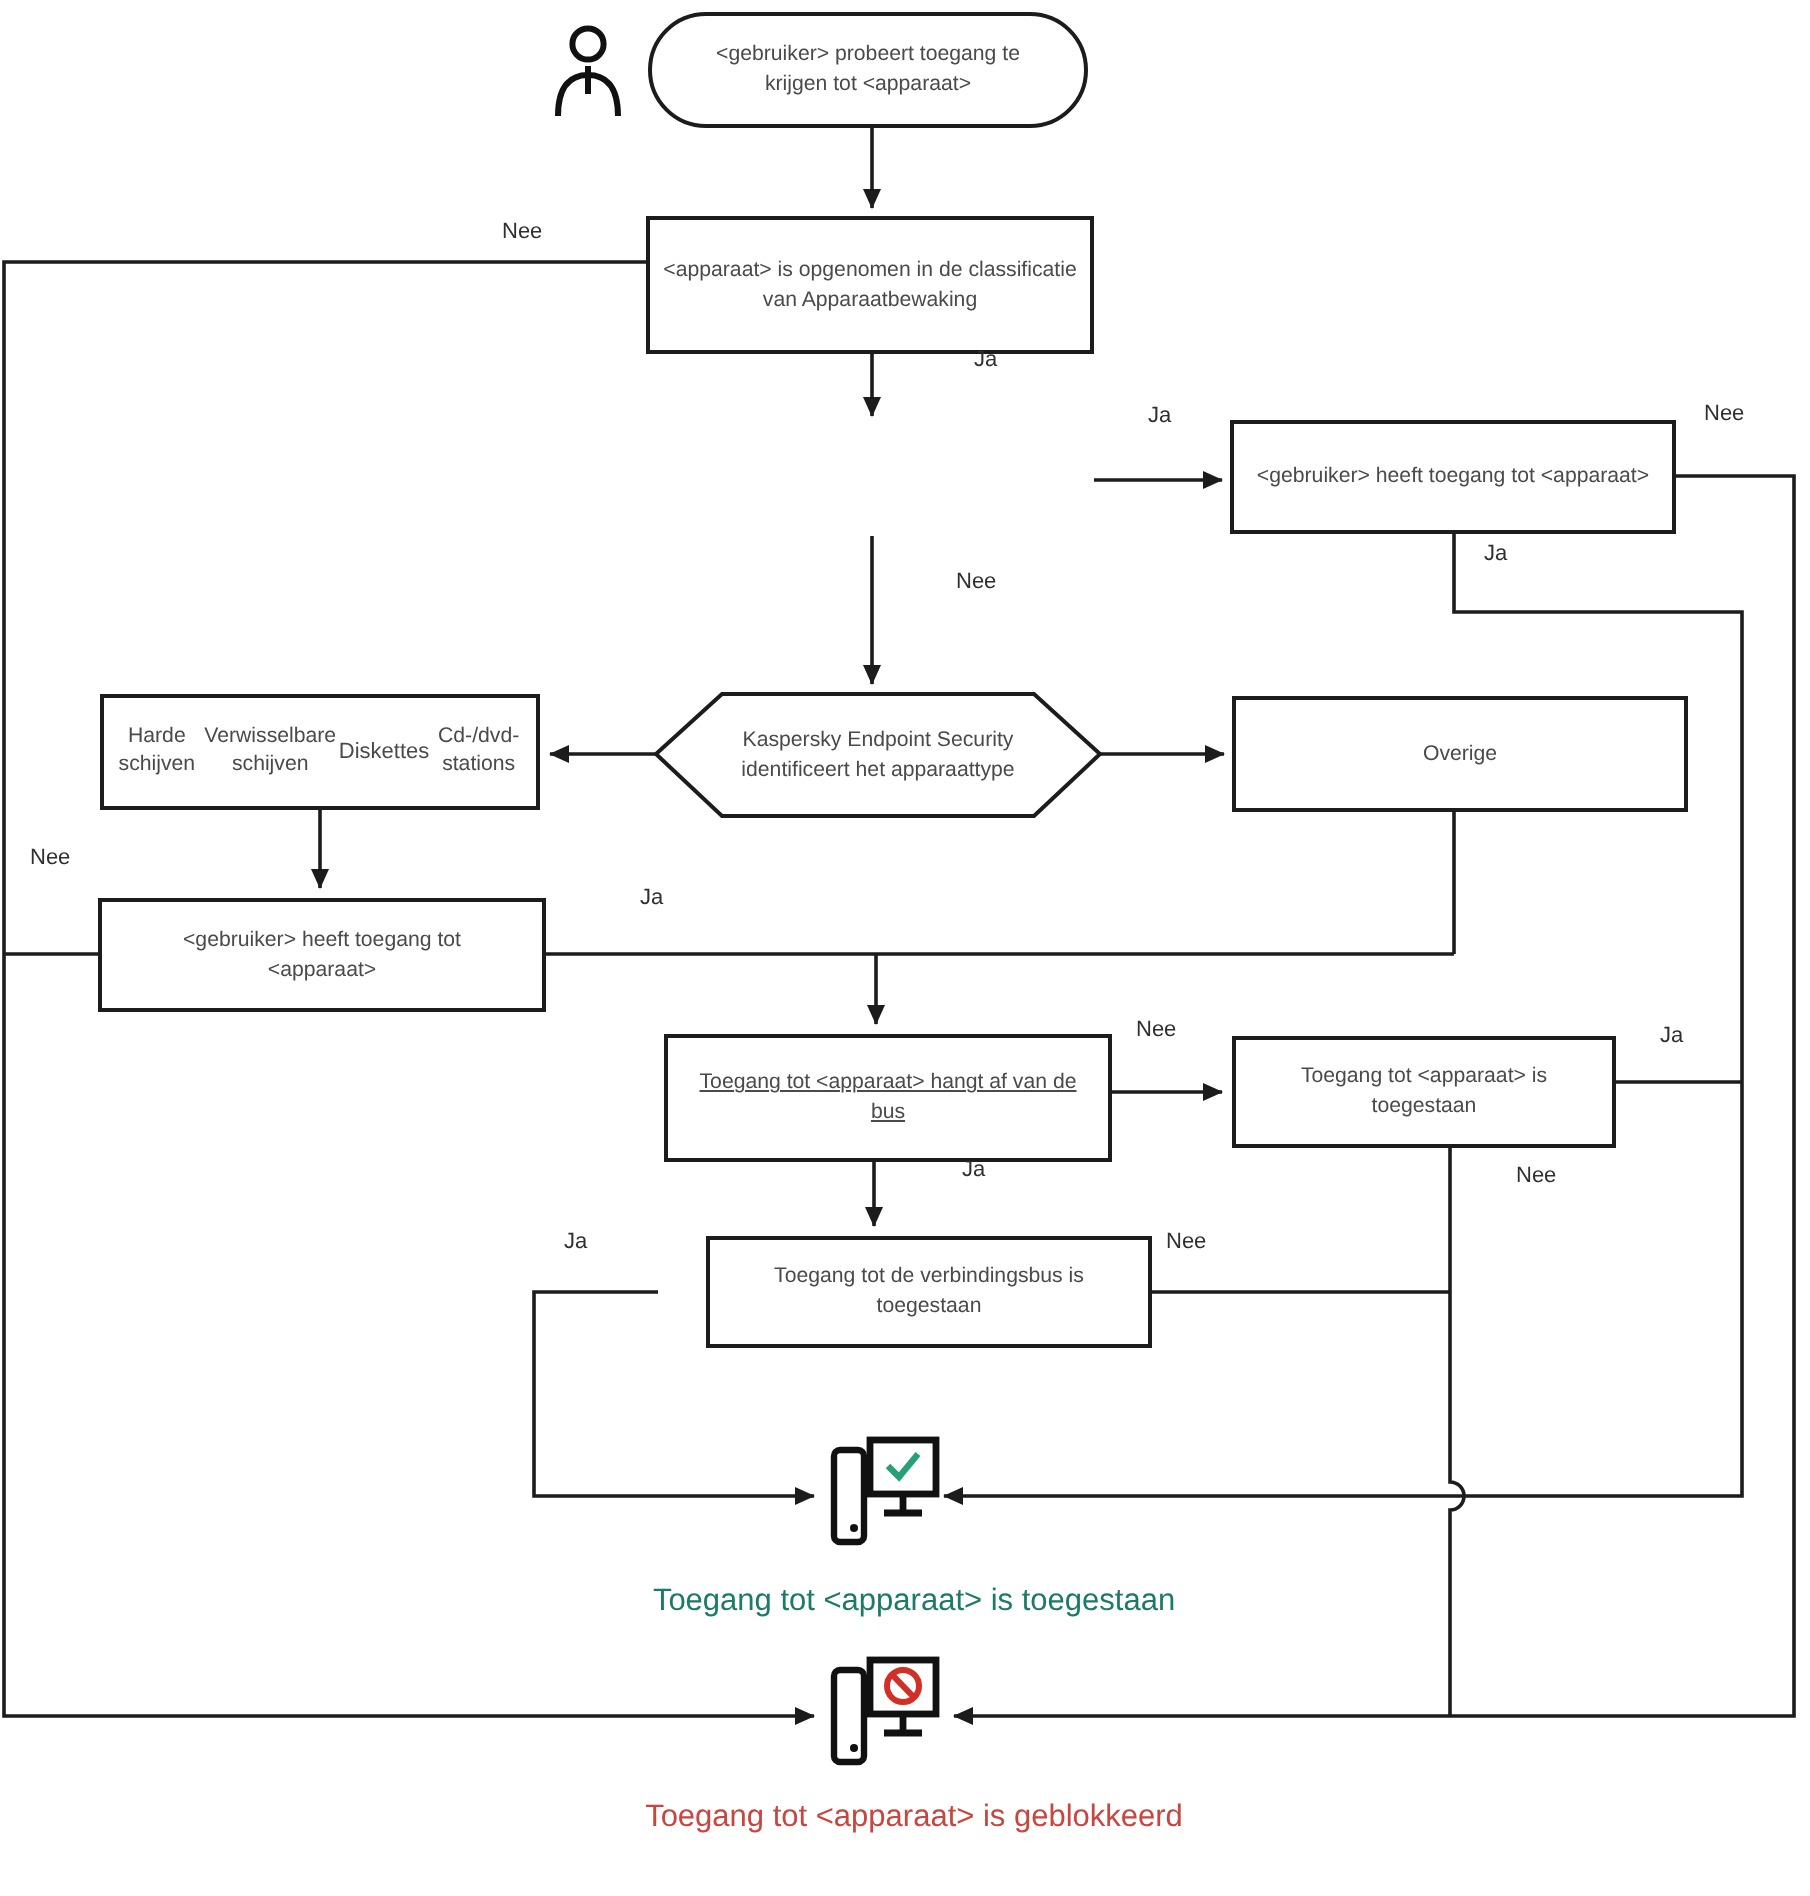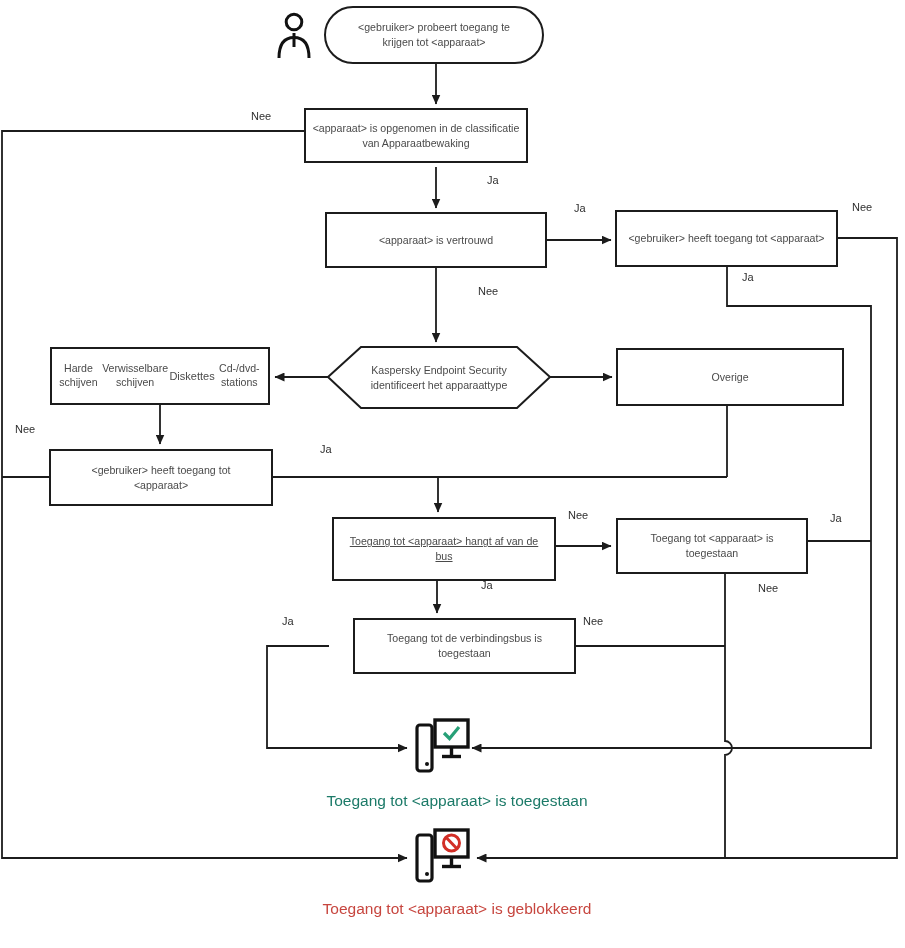--- a/index.html
+++ b/index.html
@@ -68,28 +68,25 @@
     <circle cx="18" cy="10" r="7.8" fill="none" stroke="#111" stroke-width="3"></circle>
     <path d="M18,21 V35" fill="none" stroke="#111" stroke-width="3"></path>
     <path d="M3,46 C3,30 10,25.5 18,25.5 C26,25.5 33,30 33,46" fill="none" stroke="#111" stroke-width="3"></path>
   </svg>
 
   <div class="node stadium" style="left:324px;top:6px;width:220px;height:58px;">
     <span>&lt;gebruiker&gt; probeert toegang te
 krijgen tot &lt;apparaat&gt;</span>
   </div>
 
-  <div class="node" style="left:304px;top:108px;width:224px;height:55px;">
+  <div class="node" style="left:323px;top:108px;width:224px;height:69px;">
     <span>&lt;apparaat&gt; is opgenomen in de classificatie
 van Apparaatbewaking</span>
   </div>
 
-  <div class="node" style="left:325px;top:212px;width:222px;height:56px;">
-    <span>&lt;apparaat&gt; is vertrouwd</span>
-  </div>
 
   <div class="node" style="left:615px;top:210px;width:223px;height:57px;">
     <span>&lt;gebruiker&gt; heeft toegang tot &lt;apparaat&gt;</span>
   </div>
 
   <div class="hex-label" style="left:340px;top:347px;width:198px;height:61px;">
     <span>Kaspersky Endpoint Security
 identificeert het apparaattype</span>
   </div>
 

